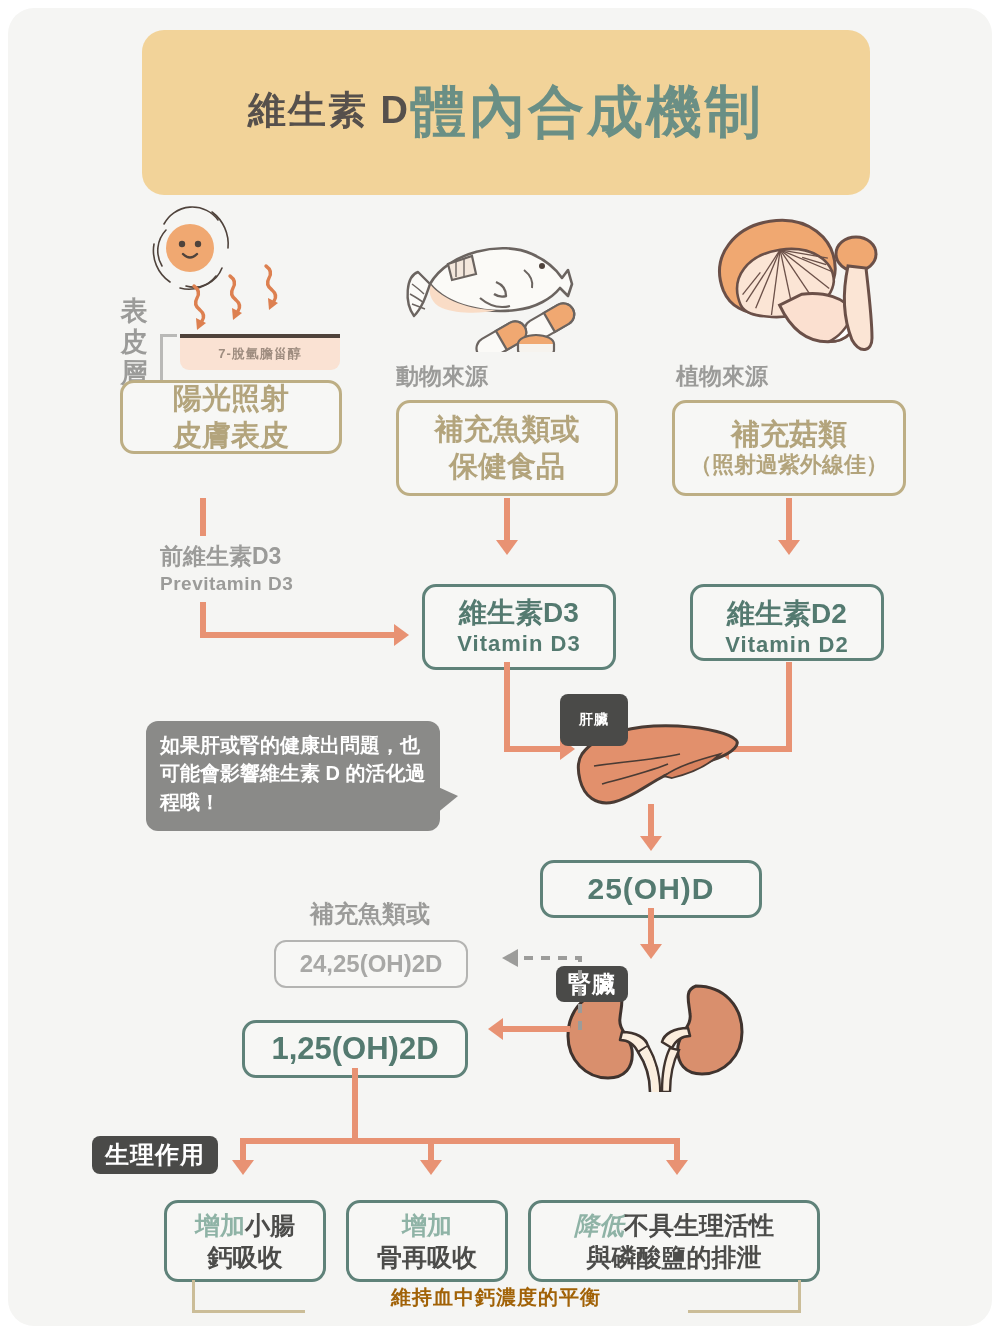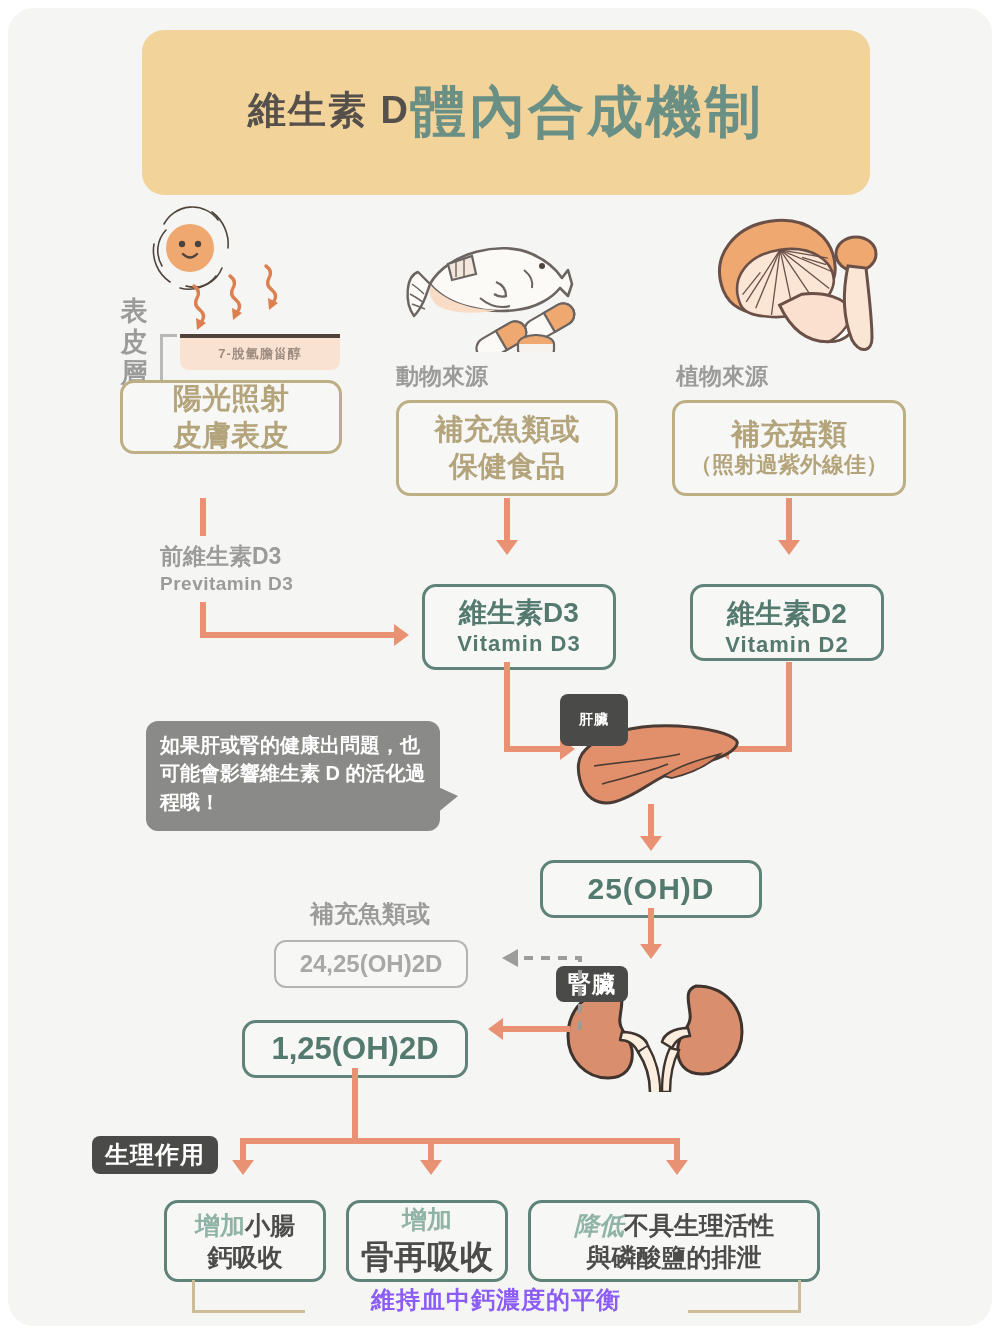--- a/index.html
+++ b/index.html
@@ -347,28 +347,28 @@
 
     <div class="abs box box-teal" style="left:156px;top:1180px;width:162px;height:82px;line-height:1.3;">
       <div style="font-size:25px;">
         <span style="color:#8fb3a6;">增加</span><span style="color:#4c4c4a;">小腸</span>
       </div>
       <div style="font-size:25px;color:#4c4c4a;">鈣吸收</div>
     </div>
 
     <div class="abs box box-teal" style="left:338px;top:1180px;width:162px;height:82px;line-height:1.3;">
       <div style="font-size:25px;color:#8fb3a6;">增加</div>
-      <div style="font-size:33px;color:#4c4c4a;">骨再吸收</div>
+      <div style="font-size:25px;color:#4c4c4a;">骨再吸收</div>
     </div>
 
     <div class="abs box box-teal" style="left:520px;top:1180px;width:292px;height:82px;line-height:1.3;">
       <div style="font-size:25px;">
         <span style="color:#8fb3a6;font-style:italic;">降低</span><span style="color:#4c4c4a;">不具生理活性</span>
       </div>
       <div style="font-size:25px;color:#4c4c4a;">與磷酸鹽的排泄</div>
     </div>
 
     <div class="abs" style="left:184px;top:1272px;width:110px;height:30px;border-left:3px solid #cbbd98;border-bottom:3px solid #cbbd98;"></div>
     <div class="abs" style="left:680px;top:1272px;width:110px;height:30px;border-right:3px solid #cbbd98;border-bottom:3px solid #cbbd98;"></div>
-    <div class="abs" style="left:294px;top:1276px;width:388px;text-align:center;font-size:24px;font-weight:bold;color:#8b5cf6;letter-spacing:1px;">維持血中鈣濃度的平衡</div>
+    <div class="abs" style="left:294px;top:1276px;width:388px;text-align:center;font-size:20px;font-weight:bold;color:#a16207;letter-spacing:1px;">維持血中鈣濃度的平衡</div>
 
   </div>
 </div>
 
 </body></html>

